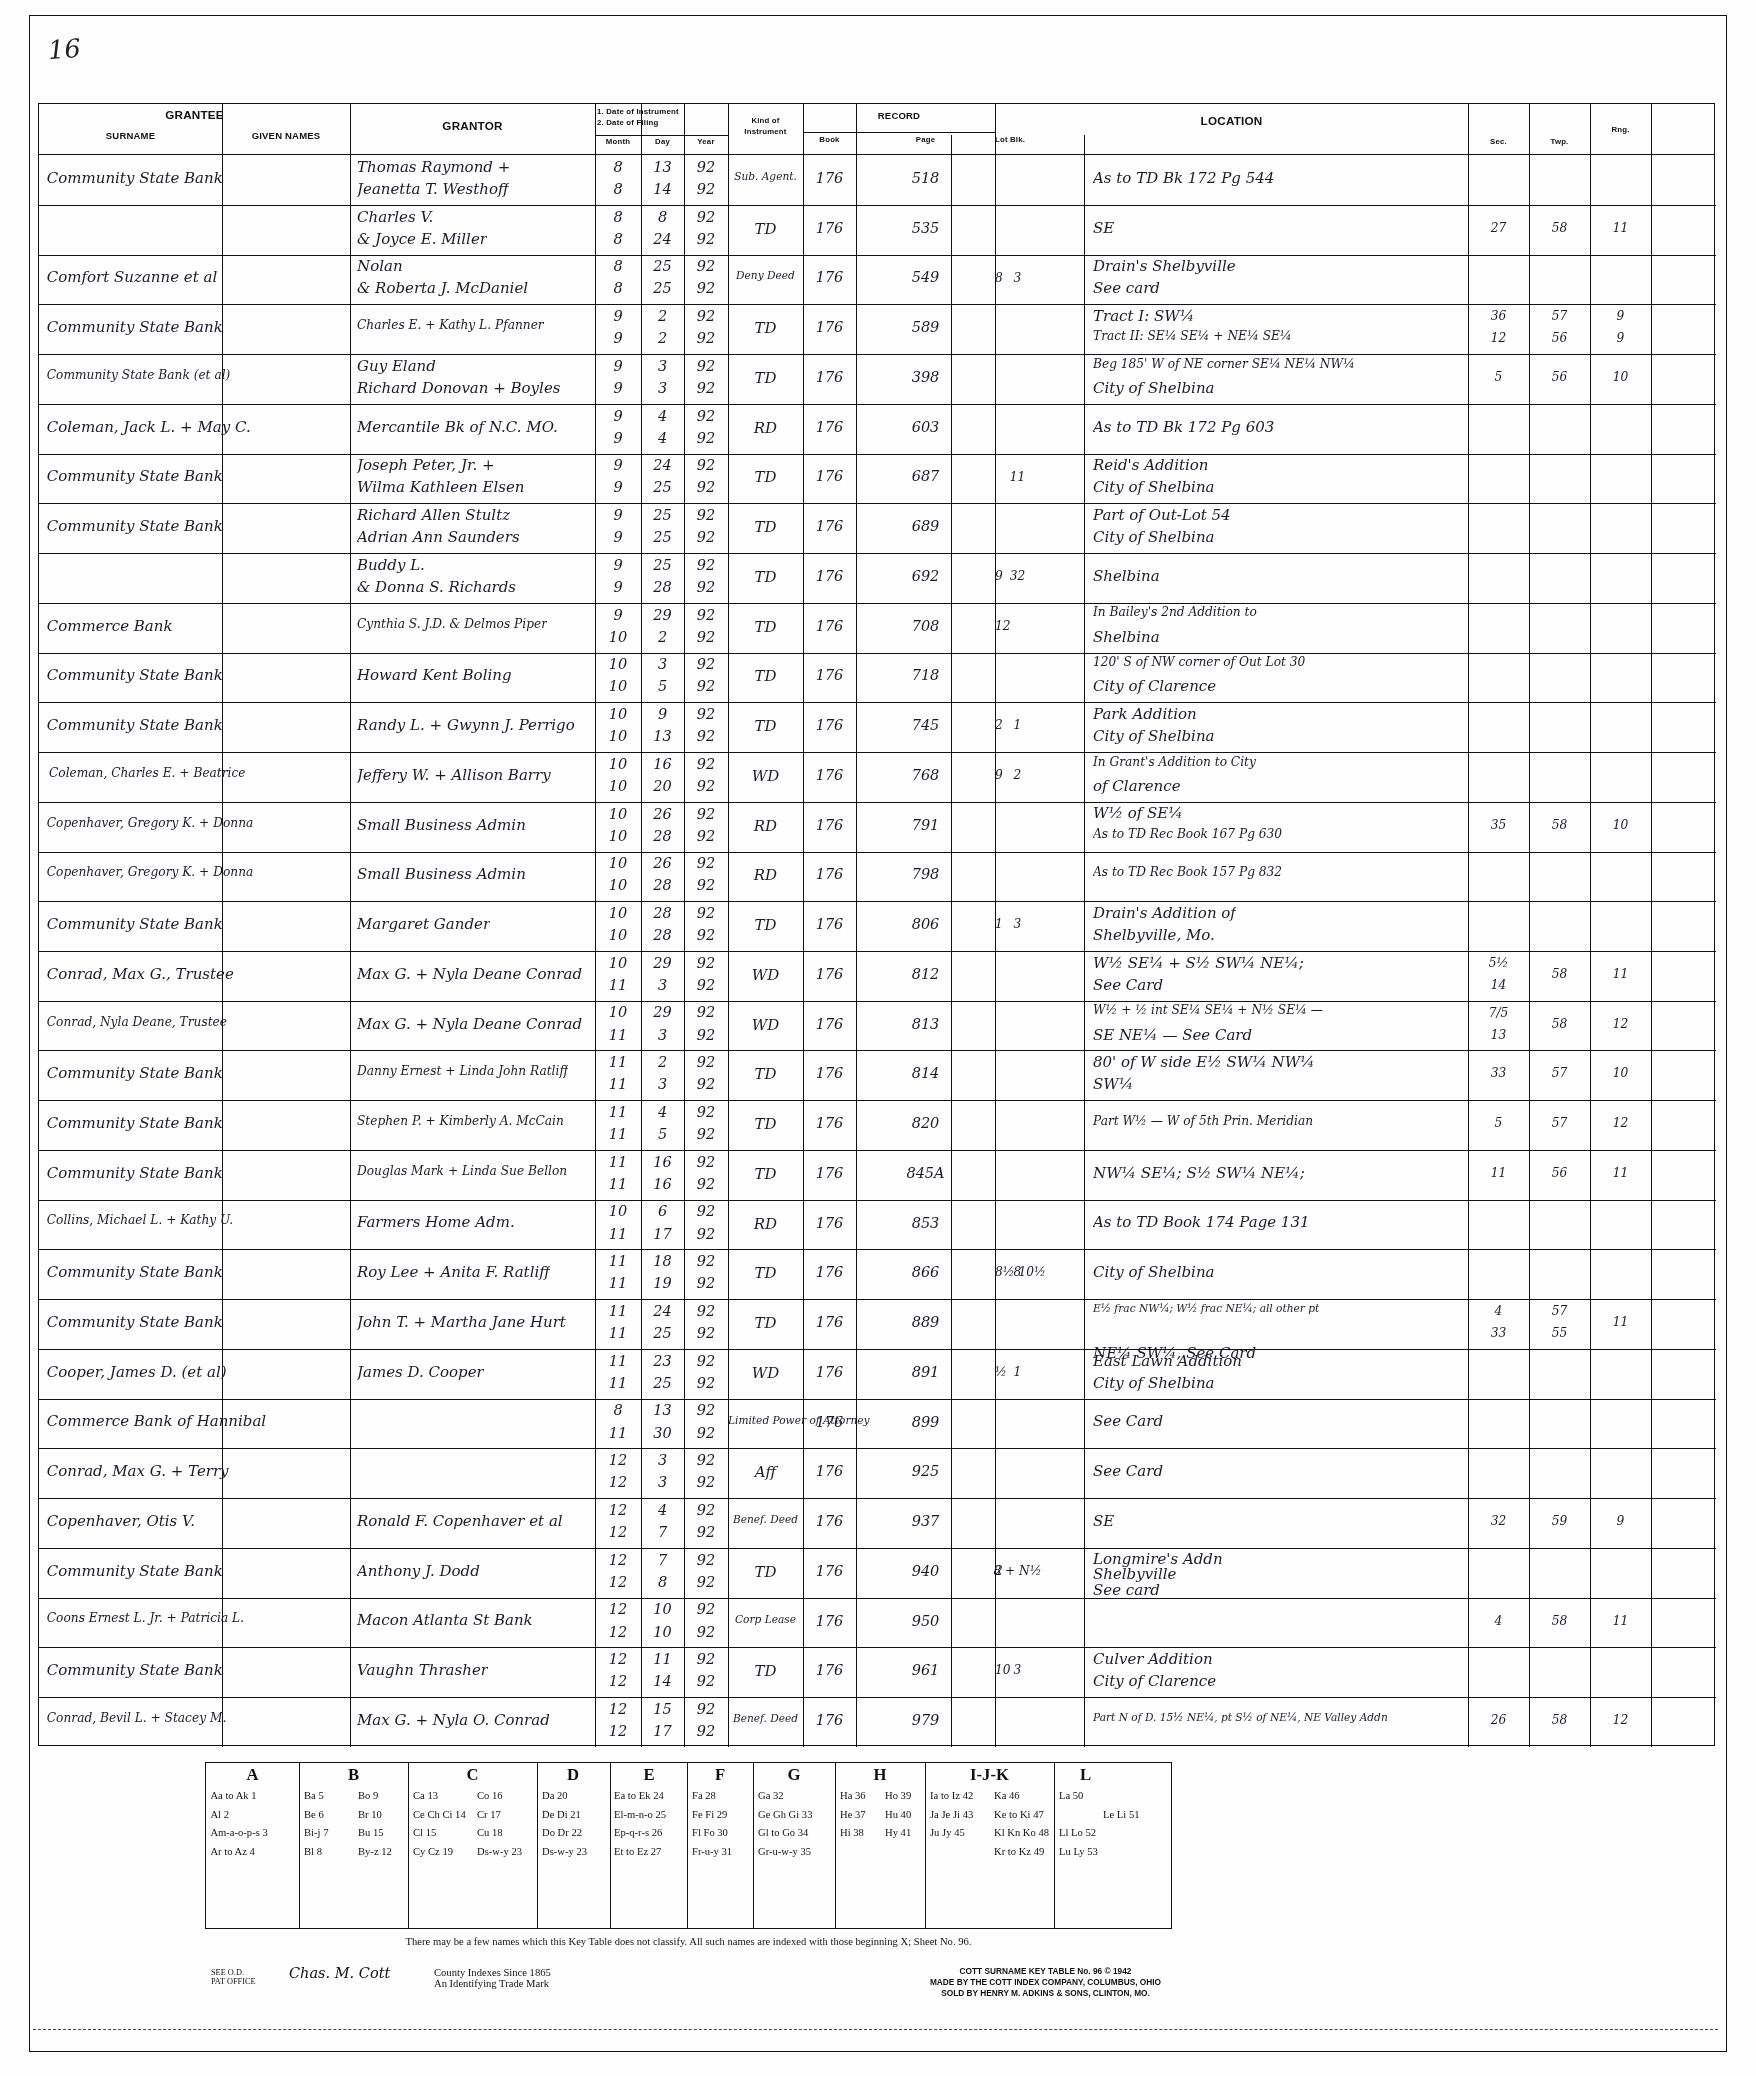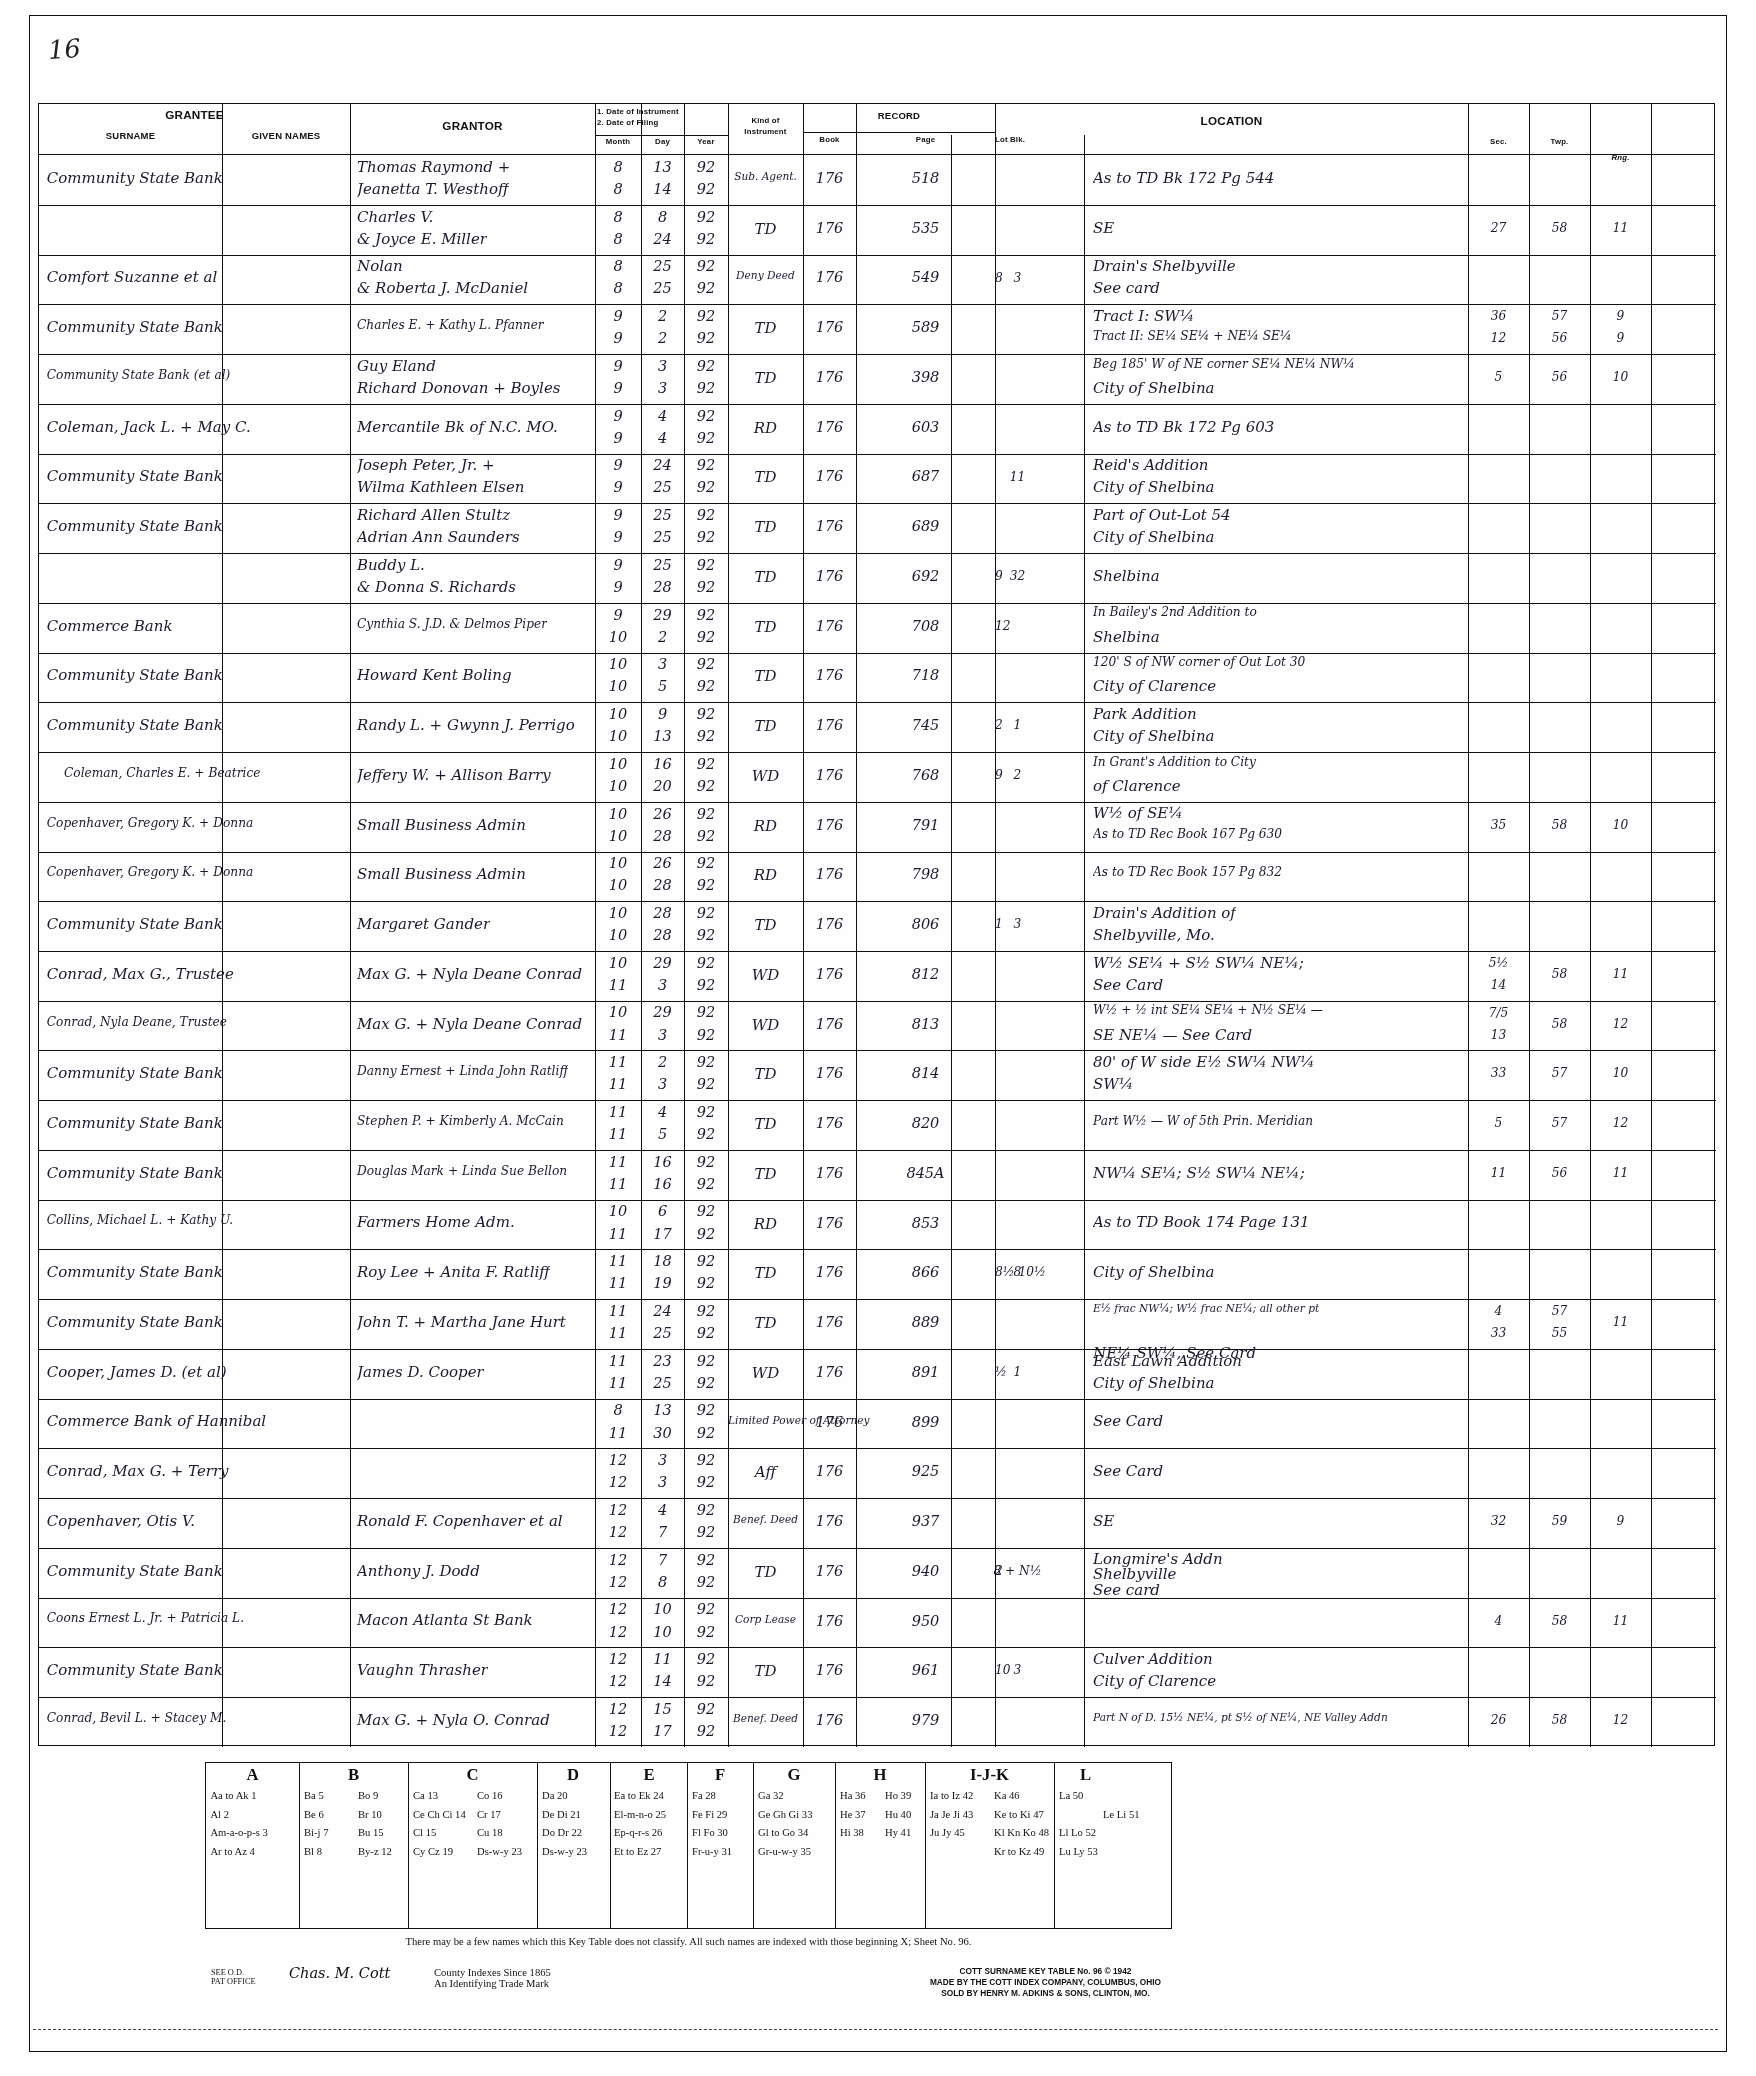--- a/index.html
+++ b/index.html
@@ -72,21 +72,21 @@
       <div class="hcell tiny" style="left: 689px; top: 12.2px; width: 75px; line-height: 1.35;">Kind of<br>Instrument</div>
       <div class="hcell small" style="left: 764px; top: 5.6px; width: 192px;">RECORD</div>
       <div class="hline" style="top: 28px; left: 764px; width: 192px;"></div>
       <div class="hcell tiny" style="left: 764px; top: 31px; width: 53px;">Book</div>
       <div class="hcell tiny" style="left: 817px; top: 31px; width: 139px;">Page</div>
       <div class="hcell " style="left: 956px; top: 10px; width: 473px;">LOCATION</div>
       <div class="hcell tiny" style="left: 956px; top: 31px;">Lot</div>
       <div class="hcell tiny" style="left: 912px; top: 31px; width: 133px;">Blk.</div>
       <div class="hcell tiny" style="left: 1429px; top: 33px; width: 61px;">Sec.</div>
       <div class="hcell tiny" style="left: 1490px; top: 33px; width: 61px;">Twp.</div>
-      <div class="hcell tiny" style="left: 1551px; top: 49px; width: 61px; font-style: italic;">Rng.</div>
+      <div class="hcell tiny" style="left: 1551px; top: 21px; width: 61px;">Rng.</div>
       <div class="vline" style="left: 1045px; top: 31px; height: 1612px;"></div>
       <div class="hand " style="left: 7.8px; top: 65px; max-width: 300px; overflow: hidden;">Community State Bank</div>
       <div class="hand " style="left: 318px; top: 54px; max-width: 236px; overflow: hidden;">Thomas Raymond +</div>
       <div class="hand " style="left: 318px; top: 76px; max-width: 236px; overflow: hidden;">Jeanetta T. Westhoff</div>
       <div class="hand num c" style="left: 556px; top: 55px; width: 46px; text-align: center;">8</div>
       <div class="hand num c" style="left: 602px; top: 55px; width: 43px; text-align: center;">13</div>
       <div class="hand num c" style="left: 645px; top: 55px; width: 44px; text-align: center;">92</div>
       <div class="hand num c" style="left: 556px; top: 77px; width: 46px; text-align: center;">8</div>
       <div class="hand num c" style="left: 602px; top: 77px; width: 43px; text-align: center;">14</div>
       <div class="hand num c" style="left: 645px; top: 77px; width: 44px; text-align: center;">92</div>
@@ -263,21 +263,21 @@
       <div class="hand num c" style="left: 602px; top: 624px; width: 43px; text-align: center;">13</div>
       <div class="hand num c" style="left: 645px; top: 624px; width: 44px; text-align: center;">92</div>
       <div class="hand " style="left: 689px; top: 613px; width: 75px; text-align: center;">TD</div>
       <div class="hand num" style="left: 764px; top: 613px; width: 53px; text-align: center;">176</div>
       <div class="hand num" style="left: 817px; top: 613px; width: 139px; text-align: center;">745</div>
       <div class="hand sm" style="left: 956px; top: 614px; text-align: center;">2</div>
       <div class="hand sm" style="left: 912px; top: 614px; width: 133px; text-align: center;">1</div>
       <div class="hand " style="left: 1054px; top: 601px; max-width: 372px; overflow: hidden;">Park Addition</div>
       <div class="hand " style="left: 1054px; top: 623px; max-width: 372px; overflow: hidden;">City of Shelbina</div>
       <div class="hline" style="top: 648px; left: 0px; width: 1677px;"></div>
-      <div class="hand sm" style="left: 25px; top: 662px; max-width: 300px; overflow: hidden; font-style: italic;">Coleman, Charles E. + Beatrice</div>
+      <div class="hand sm" style="left: 10px; top: 662px; max-width: 300px; overflow: hidden; font-style: italic;">Coleman, Charles E. + Beatrice</div>
       <div class="hand " style="left: 318px; top: 662px; max-width: 236px; overflow: hidden;">Jeffery W. + Allison Barry</div>
       <div class="hand num c" style="left: 556px; top: 652px; width: 46px; text-align: center;">10</div>
       <div class="hand num c" style="left: 602px; top: 652px; width: 43px; text-align: center;">16</div>
       <div class="hand num c" style="left: 645px; top: 652px; width: 44px; text-align: center;">92</div>
       <div class="hand num c" style="left: 556px; top: 674px; width: 46px; text-align: center;">10</div>
       <div class="hand num c" style="left: 602px; top: 674px; width: 43px; text-align: center;">20</div>
       <div class="hand num c" style="left: 645px; top: 674px; width: 44px; text-align: center;">92</div>
       <div class="hand " style="left: 689px; top: 663px; width: 75px; text-align: center;">WD</div>
       <div class="hand num" style="left: 764px; top: 663px; width: 53px; text-align: center;">176</div>
       <div class="hand num" style="left: 817px; top: 663px; width: 139px; text-align: center;">768</div>

